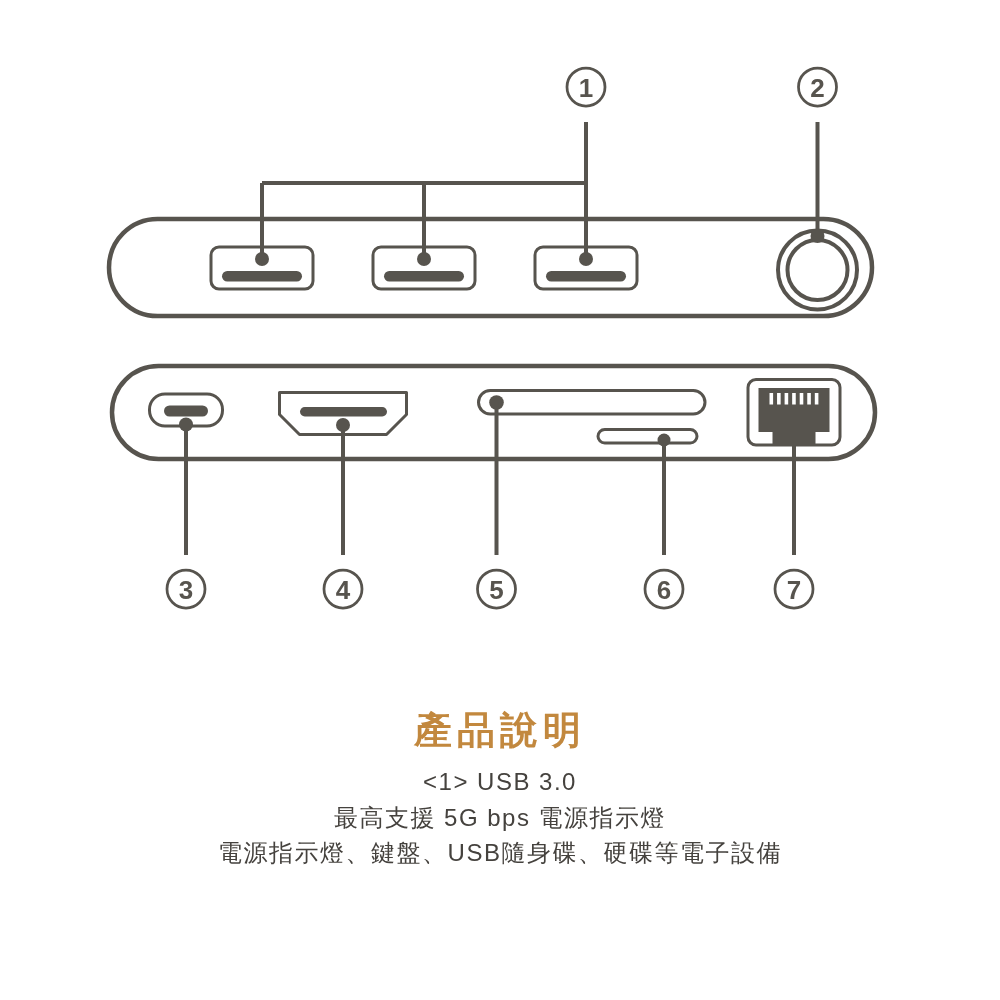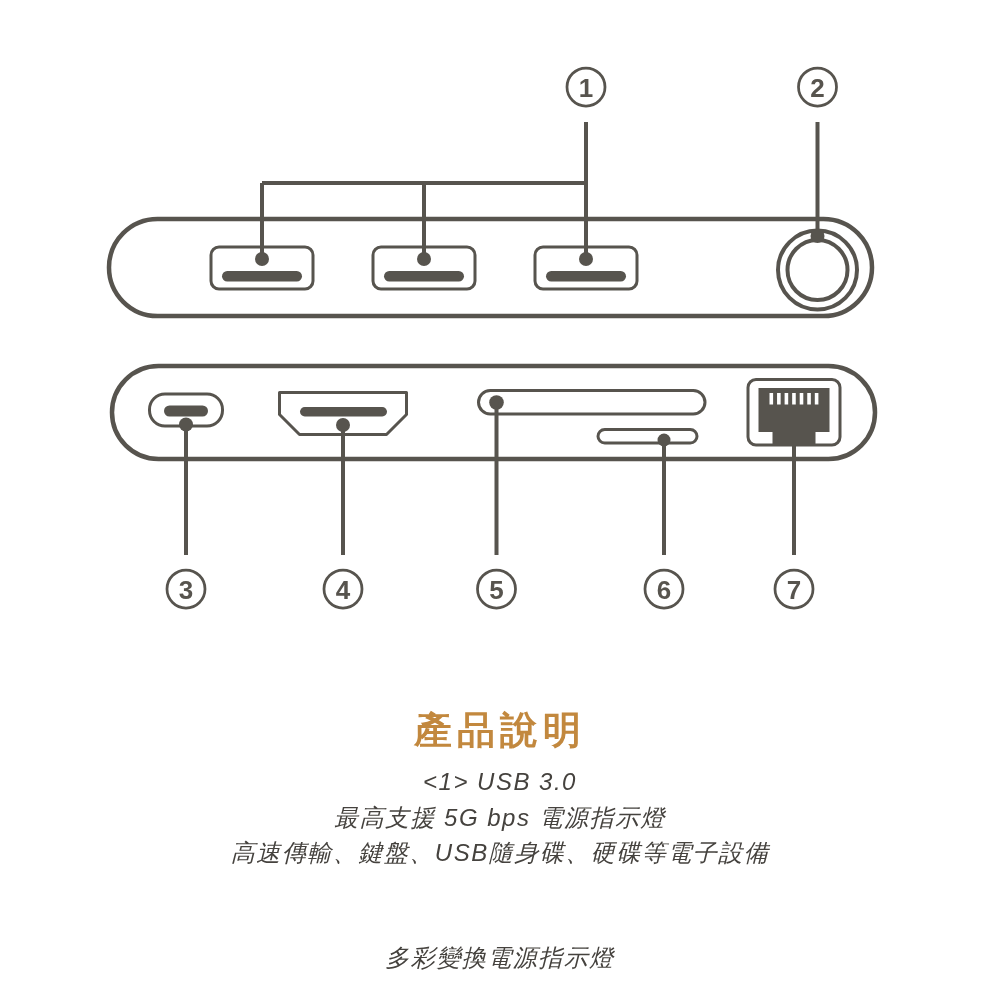--- a/index.html
+++ b/index.html
@@ -11,21 +11,21 @@
   .thick{stroke-width:4.5;}
   .mid{stroke-width:3;}
   .lead{stroke:#57544e;stroke-width:4;fill:none;}
   .solid{fill:#57544e;stroke:none;}
   .pin{fill:#ffffff;stroke:none;}
   .lblring{stroke:#57544e;stroke-width:2.75;fill:#ffffff;}
   .lbltxt{fill:#57544e;font-family:"Liberation Sans", sans-serif;font-size:26px;font-weight:bold;
           text-anchor:middle;dominant-baseline:central;}
   
   .tline{position:absolute;left:0;width:1000px;text-align:center;margin:0;
-         color:#45423e;font-size:24px;line-height:28px;letter-spacing:1.5px;white-space:nowrap;font-style:italic;}
+         color:#45423e;font-size:24px;line-height:28px;letter-spacing:1.5px;white-space:nowrap;}
   .title{position:absolute;left:0;top:711px;width:1000px;text-align:center;margin:0;
          color:#c2883e;font-size:38px;line-height:38px;font-weight:bold;letter-spacing:5px;}
 </style>
 </head>
 <body>
 
 <div class="page">
 
   <svg class="diagram" width="1000" height="660" viewBox="0 0 1000 660">
 
@@ -135,17 +135,16 @@
     <g>
       <circle cx="794" cy="589" r="19" class="lblring"></circle>
       <text x="794" y="590" class="lbltxt">7</text>
     </g>
   </svg>
 
   <h1 class="title">產品說明</h1>
 
   <p class="tline" style="top:768px">&lt;1&gt; USB 3.0</p>
   <p class="tline" style="top:804px">最高支援 5G bps 電源指示燈</p>
-  <p class="tline" style="top:839px">高速傳輸、鍵盤、USB隨身碟、硬碟等電子設備</p>
+  <p class="tline" style="top:839px">電源指示燈、鍵盤、USB隨身碟、硬碟等電子設備</p>
 
-  <p class="tline" style="top:944px">多彩變換電源指示燈</p>
 
 </div>
 
 </body></html>

